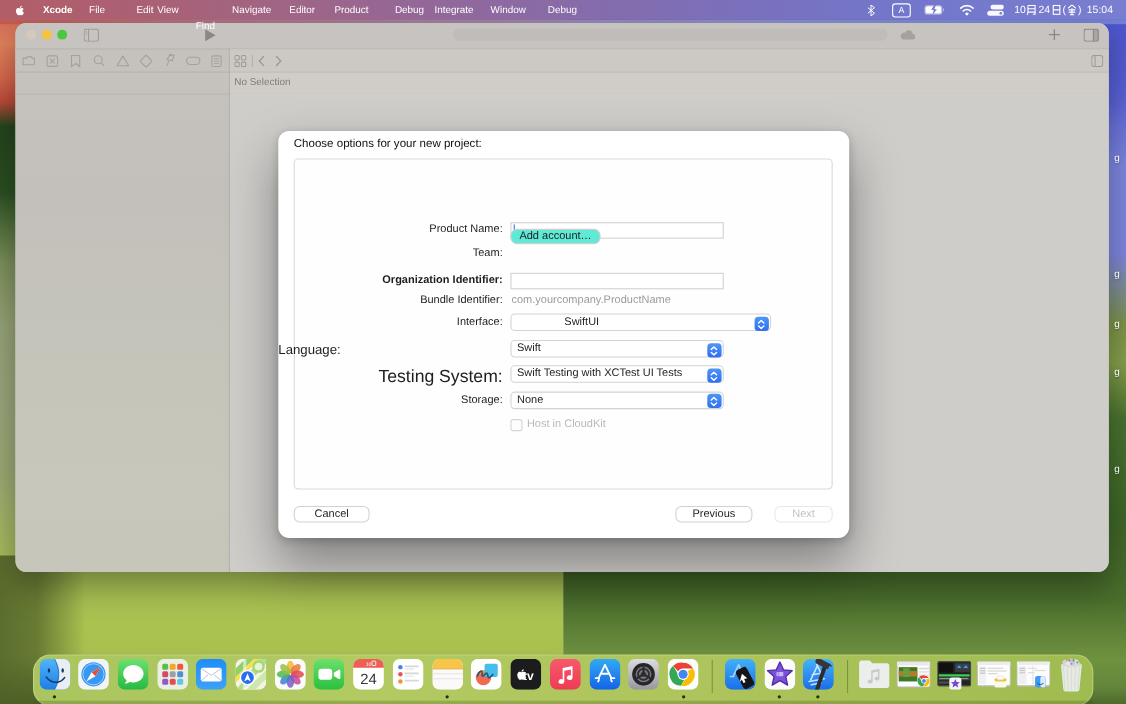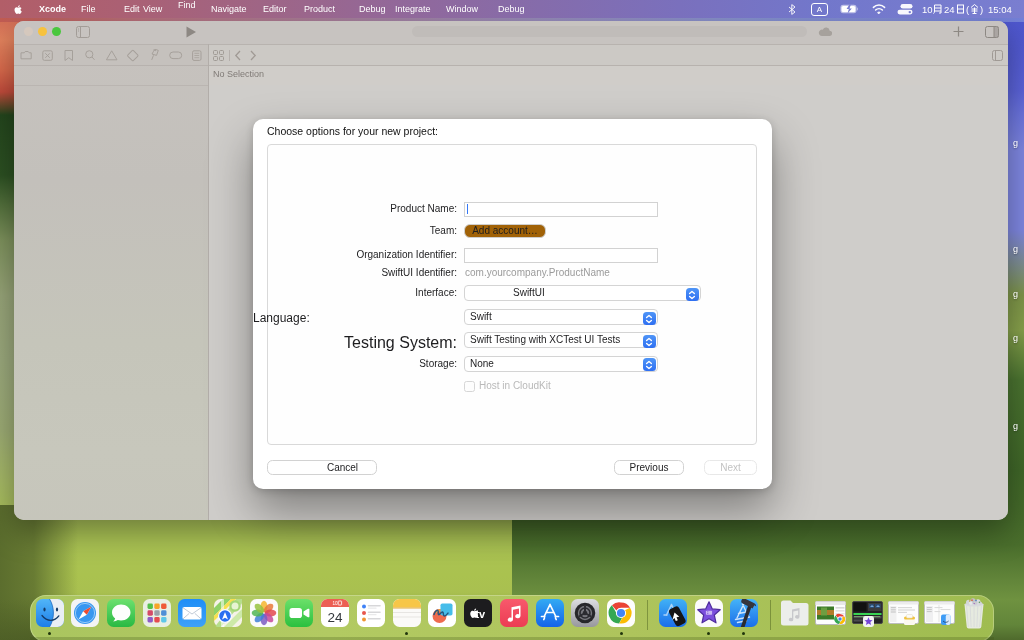--- a/index.html
+++ b/index.html
@@ -121,21 +121,21 @@
   background:linear-gradient(90deg,#b25e68 0,#ab6073 120px,#9f6585 260px,#92689a 400px,
     #856cab 540px,#7a70bd 680px,#7277cb 820px,#767bce 940px,#7a7ed0 1024px);"></div>
 <div class="abs" style="top:0;left:0;width:1024px;height:18px;color:#fff;font-size:9px;">
   <svg class="abs" style="left:13px;top:3.5px;" width="11" height="11" viewBox="0 0 24 24">
     <path fill="#fff" d="M16.4 12.7c0-2.4 2-3.6 2.1-3.7-1.1-1.7-2.9-1.9-3.5-1.9-1.5-.2-2.9.9-3.7.9-.8 0-1.9-.9-3.2-.86-1.6 0-3.1 1-4 2.4-1.7 3-0.4 7.3 1.2 9.7.8 1.2 1.8 2.5 3 2.4 1.2 0 1.7-.8 3.2-.8 1.5 0 1.9.8 3.2.8 1.3 0 2.2-1.2 3-2.4.9-1.4 1.3-2.7 1.3-2.8-.1 0-2.6-1-2.6-3.7zM14 5.6c.7-.8 1.1-1.9 1-3.1-1 .04-2.2.7-2.9 1.5-.6.7-1.2 1.9-1 3 1.1.1 2.2-.6 2.9-1.4z"></path>
   </svg>
   <b class="abs" style="left:39px;top:3.5px;">Xcode</b>
   <span class="abs" style="left:81px;top:3.5px;">File</span>
   <span class="abs" style="left:112px;top:3.5px;padding-left:12px;">Edit</span>
   <span class="abs" style="left:143px;top:3.5px;">View</span>
-  <span class="abs" style="left:178px;top:0;">Find</span>
+  <span class="abs" style="left:178px;top:18px;">Find</span>
   <span class="abs" style="left:211px;top:3.5px;">Navigate</span>
   <span class="abs" style="left:263px;top:3.5px;">Editor</span>
   <span class="abs" style="left:304px;top:3.5px;">Product</span>
   <span class="abs" style="left:359px;top:3.5px;">Debug</span>
   <span class="abs" style="left:395px;top:3.5px;">Integrate</span>
   <span class="abs" style="left:446px;top:3.5px;">Window</span>
   <span class="abs" style="left:498px;top:3.5px;">Debug</span>
 
   <svg class="abs" style="left:788px;top:3.5px;" width="8" height="11" viewBox="0 0 8 11" fill="none" stroke="#fff" stroke-width="0.9">
     <path d="M1 3 l6 5 -3.2 2.4 V0.6 L7 3 1 8"></path>
@@ -183,27 +183,27 @@
 <div class="abs" id="dialog" style="left:253px;top:119px;width:519px;height:370px;background:#ffffff;
   border-radius:10px;box-shadow:0 22px 45px rgba(0,0,0,0.38),0 2px 8px rgba(0,0,0,0.18);">
   <div class="abs" style="left:14px;top:6px;font-size:10.5px;color:#111;">Choose options for your new project:</div>
   <div class="abs" style="left:14px;top:25px;width:488px;height:299px;border:1px solid #d9d9d9;border-radius:4px;background:#fefefe;"></div>
 
   <div class="abs" style="left:0;top:84px;width:204px;text-align:right;font-size:10px;color:#1d1d1f;">Product Name:</div>
   <div class="abs" style="left:211px;top:83px;width:192px;height:13px;border:1px solid #d2d2d2;background:#fff;"></div>
   <div class="abs" style="left:213.5px;top:85px;width:1.5px;height:9.5px;background:#3478f6;"></div>
 
   <div class="abs" style="left:0;top:106px;width:204px;text-align:right;font-size:10px;color:#1d1d1f;">Team:</div>
-  <div class="abs" style="left:211px;top:105px;width:80px;height:12px;border:1px solid #cfcfcf;border-radius:6px;background:#a16207;
+  <div class="abs" style="left:211px;top:89px;width:80px;height:12px;border:1px solid #cfcfcf;border-radius:6px;background:#5eead4;
        font-size:10px;color:#1d1d1f;text-align:center;line-height:12px;">Add account…</div>
 
-  <div class="abs" style="left:0;top:130px;width:204px;text-align:right;font-size:10px;color:#1d1d1f;">Organization Identifier:</div>
+  <div class="abs" style="left:0;top:130px;width:204px;text-align:right;font-size:10px;color:#1d1d1f;font-weight:bold;">Organization Identifier:</div>
   <div class="abs" style="left:211px;top:129px;width:192px;height:13px;border:1px solid #d2d2d2;background:#fff;"></div>
 
-  <div class="abs" style="left:0;top:148px;width:204px;text-align:right;font-size:10px;color:#1d1d1f;">SwiftUI Identifier:</div>
+  <div class="abs" style="left:0;top:148px;width:204px;text-align:right;font-size:10px;color:#1d1d1f;">Bundle Identifier:</div>
   <div class="abs" style="left:212px;top:148px;font-size:10px;color:#9b9b9b;">com.yourcompany.ProductName</div>
 
   <div class="abs" style="left:0;top:168px;width:204px;text-align:right;font-size:10px;color:#1d1d1f;">Interface:</div>
   <div class="abs popup" style="left:211px;top:166px;padding-left:48px;">SwiftUI<svg width="10" height="10" viewBox="0 0 10 10">
         <path d="M2.6 3.6 L5 1.4 L7.4 3.6 M2.6 6.4 L5 8.6 L7.4 6.4" fill="none" stroke="#fff" stroke-width="1.3" stroke-linecap="round" stroke-linejoin="round"></path>
       </svg></div>
   <div class="abs" style="left:0;top:192px;width:204px;text-align:left;font-size:12px;color:#1d1d1f;">Language:</div>
   <div class="abs popup" style="left:211px;top:190px;">Swift<svg width="10" height="10" viewBox="0 0 10 10">
         <path d="M2.6 3.6 L5 1.4 L7.4 3.6 M2.6 6.4 L5 8.6 L7.4 6.4" fill="none" stroke="#fff" stroke-width="1.3" stroke-linecap="round" stroke-linejoin="round"></path>
       </svg></div>
@@ -212,21 +212,21 @@
         <path d="M2.6 3.6 L5 1.4 L7.4 3.6 M2.6 6.4 L5 8.6 L7.4 6.4" fill="none" stroke="#fff" stroke-width="1.3" stroke-linecap="round" stroke-linejoin="round"></path>
       </svg></div>
   <div class="abs" style="left:0;top:238.5px;width:204px;text-align:right;font-size:10px;color:#1d1d1f;">Storage:</div>
   <div class="abs popup" style="left:211px;top:236.5px;">None<svg width="10" height="10" viewBox="0 0 10 10">
         <path d="M2.6 3.6 L5 1.4 L7.4 3.6 M2.6 6.4 L5 8.6 L7.4 6.4" fill="none" stroke="#fff" stroke-width="1.3" stroke-linecap="round" stroke-linejoin="round"></path>
       </svg></div>
 
   <div class="abs" style="left:211px;top:262px;width:9px;height:9px;border:1px solid #d6d6d6;border-radius:2.5px;background:#fdfdfd;"></div>
   <div class="abs" style="left:226px;top:261px;font-size:10px;color:#b9b9b9;">Host in CloudKit</div>
 
-  <div class="btn abs" style="left:14px;top:341px;width:67px;padding-left:41px;">Cancel</div>
+  <div class="btn abs" style="left:14px;top:341px;width:67px;">Cancel</div>
   <div class="btn abs" style="left:361px;top:341px;width:68px;">Previous</div>
   <div class="btn abs" style="left:451px;top:341px;width:51px;color:#c3c3c3;border-color:#e8e8e8;">Next</div>
 </div>
 <style>
   .popup{width:187px;height:14px;border:1px solid #d4d4d4;border-radius:4px;background:#fff;
          font-size:10px;color:#1d1d1f;line-height:14px;padding-left:5px;}
   .popup::after{content:"";position:absolute;right:1.5px;top:1.5px;width:13px;height:13px;border-radius:3.5px;
          background:linear-gradient(180deg,#4f95f7,#2e6ff2);}
   .popup svg{position:absolute;right:3px;top:3.5px;z-index:3;}
   .btn{height:13px;border:1px solid #d2d2d2;border-radius:5.5px;background:#fff;font-size:10px;color:#1d1d1f;

